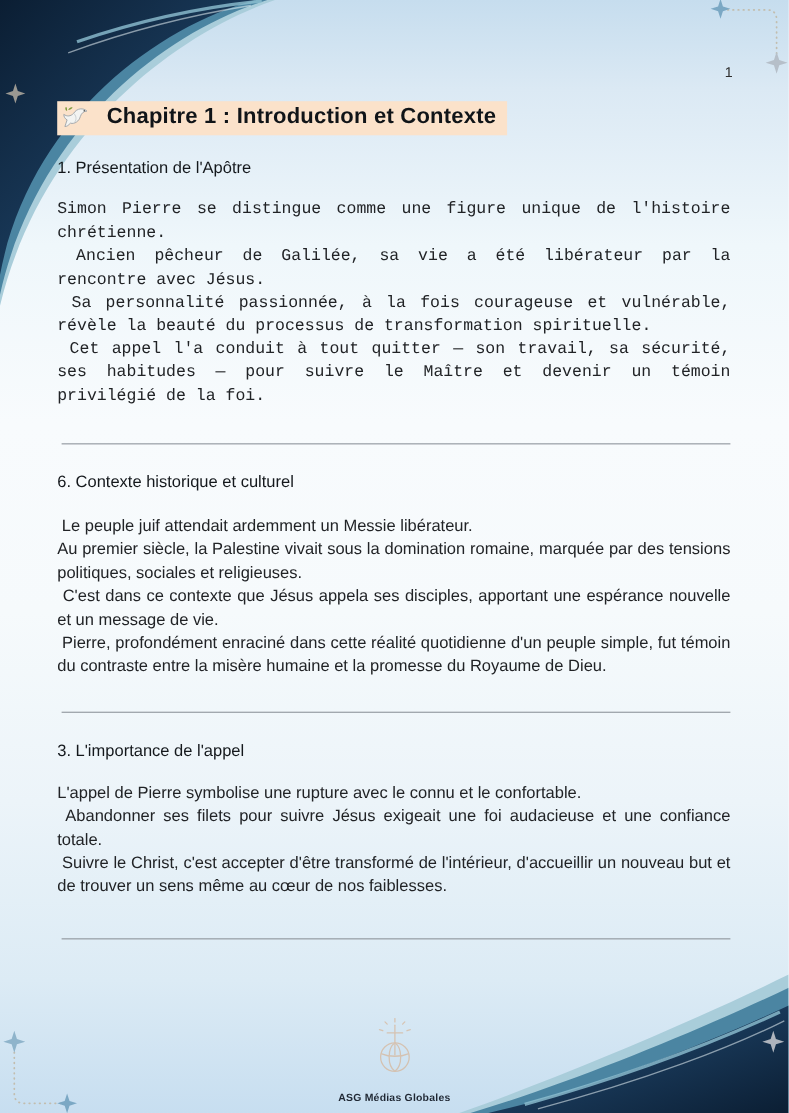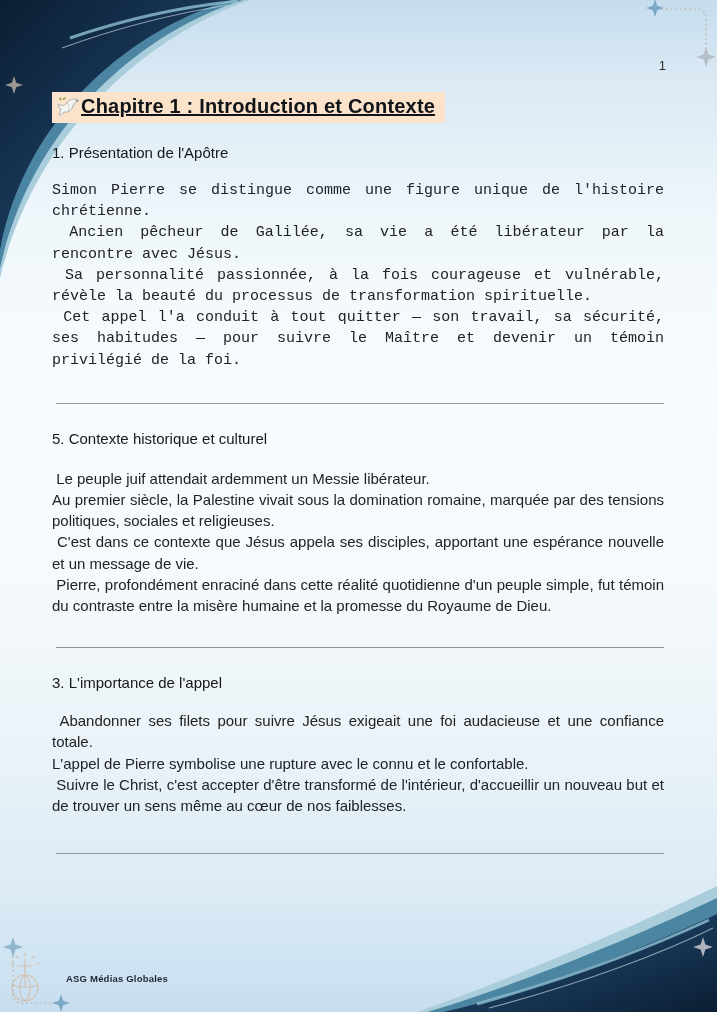--- a/index.html
+++ b/index.html
@@ -15,25 +15,25 @@
   .decor-bl{bottom:0;left:0;}
 
   .page-number{
     position:absolute;top:58px;right:51px;
     font-size:13px;color:#2e2e2e;font-weight:500;
   }
 
   .content{position:absolute;top:0;left:0;right:0;padding:0 53px 0 52px;}
 
   .chapter-title{
-    display:inline-flex;align-items:center;gap:0;
+    display:inline-flex;align-items:center;gap:16px;
     margin-top:92px;
     background:#fbe2ca;
     padding:3px 10px 5px 5px;
-    font-size:20px;font-weight:700;color:#101418;letter-spacing:.2px;text-decoration:underline;
+    font-size:20px;font-weight:700;color:#101418;letter-spacing:.2px;
   }
   .chapter-title .dove{display:inline-flex;flex:0 0 auto;}
 
   .section-heading{
     margin:0;font-size:15px;font-weight:400;color:#14181c;line-height:16px;
   }
   .h1{margin-top:22px;}
   .h2{margin-top:27px;}
   .h3{margin-top:27px;}
 
@@ -43,21 +43,21 @@
   .p3{margin-top:19px;}
   .sent{white-space:pre-wrap;text-align:justify;}
 
   .divider{border:0;border-top:1px solid #8e959c;margin:0 0 0 4px;}
   .d1{margin-top:32px;}
   .d2{margin-top:31px;}
   .d3{margin-top:37px;}
 
   .footer{
     position:absolute;bottom:8px;left:0;right:0;
-    display:flex;flex-direction:row;align-items:center;gap:16px;
+    display:flex;flex-direction:column;align-items:center;gap:16px;
   }
   .brand-name{font-size:9.5px;font-weight:700;color:#1f2733;letter-spacing:.2px;}
 </style>
 </head>
 <body>
 
 <svg class="decor corner-tl" width="262" height="282" viewBox="0 0 262 282" aria-hidden="true">
   <defs>
     <linearGradient id="navyTL" x1="0" y1="0" x2="1" y2="1">
       <stop offset="0" stop-color="#0b1e33"></stop>
@@ -131,33 +131,33 @@
 
   <h2 class="section-heading h1">1. Présentation de l'Apôtre</h2>
   <div class="para p1">
     <div class="sent">Simon Pierre se distingue comme une figure unique de l'histoire chrétienne.</div>
     <div class="sent"> Ancien pêcheur de Galilée, sa vie a été libérateur par la rencontre avec Jésus.</div>
     <div class="sent"> Sa personnalité passionnée, à la fois courageuse et vulnérable, révèle la beauté du processus de transformation spirituelle.</div>
     <div class="sent"> Cet appel l'a conduit à tout quitter — son travail, sa sécurité, ses habitudes — pour suivre le Maître et devenir un témoin privilégié de la foi.</div>
   </div>
   <hr class="divider d1">
 
-  <h2 class="section-heading h2">5. Contexte historique et culturel</h2>
+  <h2 class="section-heading h2">6. Contexte historique et culturel</h2>
   <div class="para p2">
     <div class="sent"> Le peuple juif attendait ardemment un Messie libérateur.</div>
     <div class="sent">Au premier siècle, la Palestine vivait sous la domination romaine, marquée par des tensions politiques, sociales et religieuses.</div>
     <div class="sent"> C'est dans ce contexte que Jésus appela ses disciples, apportant une espérance nouvelle et un message de vie.</div>
     <div class="sent"> Pierre, profondément enraciné dans cette réalité quotidienne d'un peuple simple, fut témoin du contraste entre la misère humaine et la promesse du Royaume de Dieu.</div>
   </div>
   <hr class="divider d2">
 
   <h2 class="section-heading h3">3. L'importance de l'appel</h2>
   <div class="para p3">
+    <div class="sent">L'appel de Pierre symbolise une rupture avec le connu et le confortable.</div>
     <div class="sent"> Abandonner ses filets pour suivre Jésus exigeait une foi audacieuse et une confiance totale.</div>
-    <div class="sent">L'appel de Pierre symbolise une rupture avec le connu et le confortable.</div>
     <div class="sent"> Suivre le Christ, c'est accepter d'être transformé de l'intérieur, d'accueillir un nouveau but et de trouver un sens même au cœur de nos faiblesses.</div>
   </div>
   <hr class="divider d3">
 
 </div>
 
 <div class="footer">
   <svg width="50" height="52" viewBox="0 0 50 52" aria-hidden="true" fill="none" stroke="#d8a87f" stroke-width="1.2" opacity="0.55" stroke-linecap="round">
     <line x1="25" y1="1" x2="25" y2="4"></line>
     <line x1="16" y1="4" x2="18" y2="6"></line>

